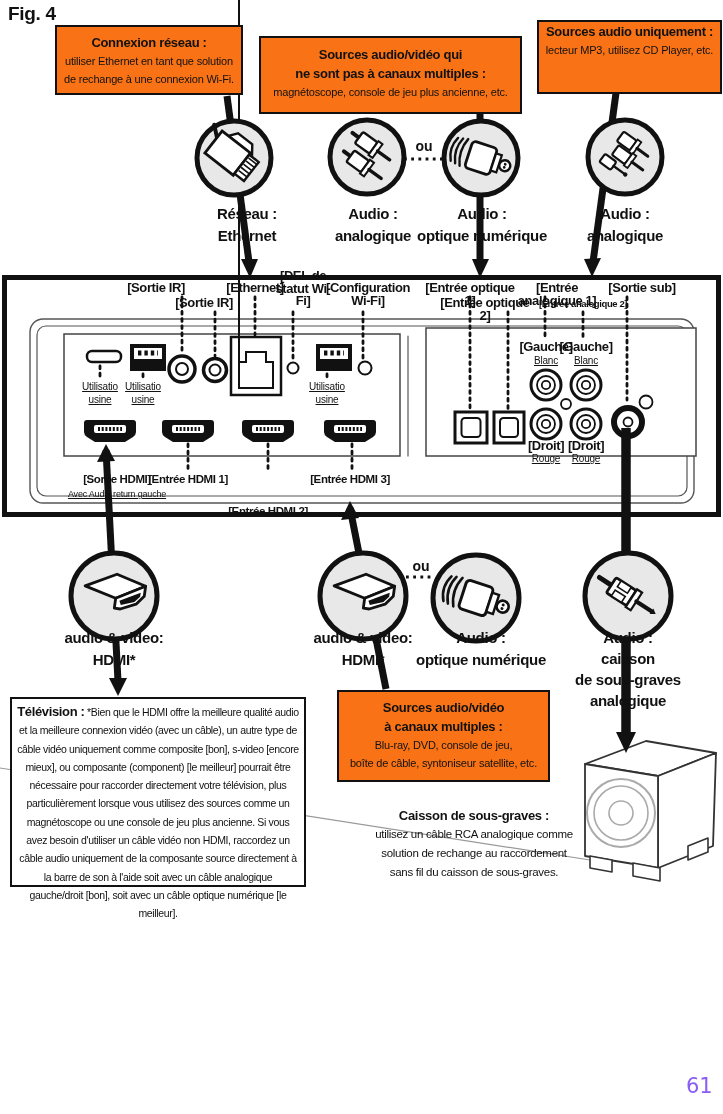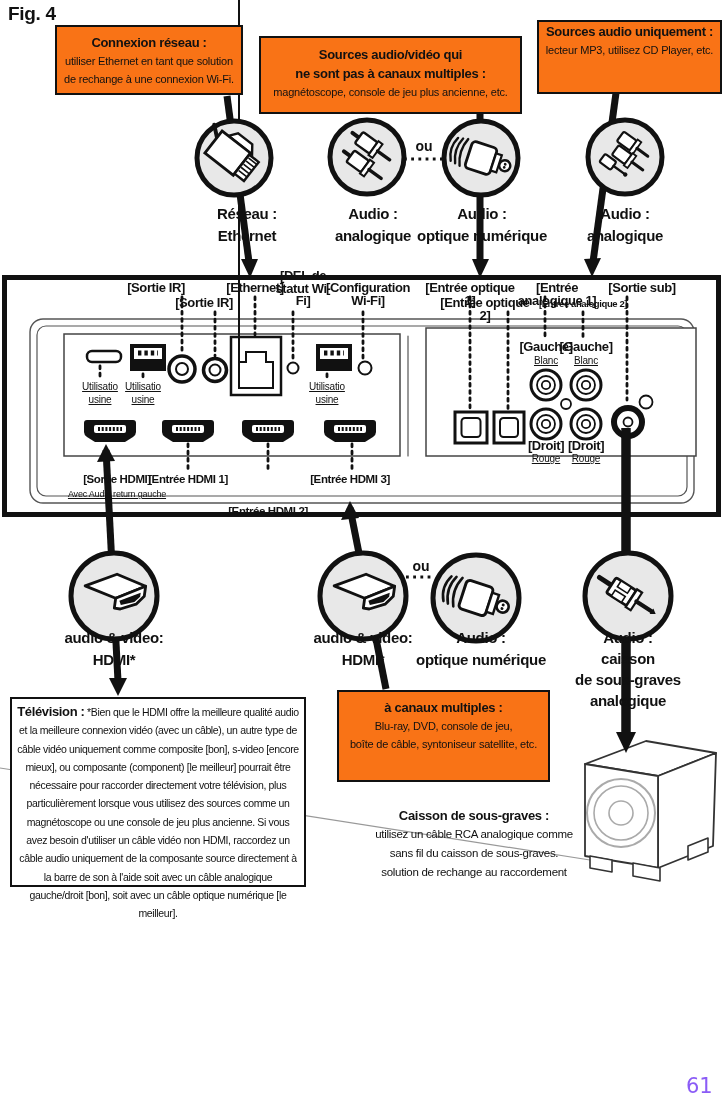--- a/index.html
+++ b/index.html
@@ -391,26 +391,27 @@
   <div>caisson</div>
   <div>de sous-graves</div>
   <div>analogique</div>
 </div>
 
 <div class="tv">
   <p><span class="t">Télévision :</span>
      <span>*Bien que le HDMI offre la meilleure qualité audio et la meilleure connexion vidéo (avec un câble), un autre type de câble vidéo uniquement comme composite [bon], s-video [encore mieux], ou composante (component) [le meilleur] pourrait être nécessaire pour raccorder directement votre télévision, plus particulièrement lorsque vous utilisez des sources comme un magnétoscope ou une console de jeu plus ancienne. Si vous avez besoin d'utiliser un câble vidéo non HDMI, raccordez un câble audio uniquement de la composante source directement à la barre de son à l'aide soit avec un câble analogique gauche/droit [bon], soit avec un câble optique numérique [le meilleur].</span></p>
 </div>
 <div class="box" style="left:337px;top:690px;width:213px;height:92px;padding-top:6px;">
+  <div class="bt">Sources audio/vidéo</div>
   <div class="bt">à canaux multiples :</div>
   <div class="bb">Blu-ray, DVD, console de jeu,</div>
   <div class="bb">boîte de câble, syntoniseur satellite, etc.</div>
 </div>
 <div class="cais">
   <div class="t">Caisson de sous-graves :</div>
   <div class="b">utilisez un câble RCA analogique comme</div>
+  <div class="b">solution de rechange au raccordement</div>
   <div class="b">sans fil du caisson de sous-graves.</div>
-  <div class="b">solution de rechange au raccordement</div>
 </div>
 
 <div class="pg">61</div>
 
 </div>
 
 </body></html>

